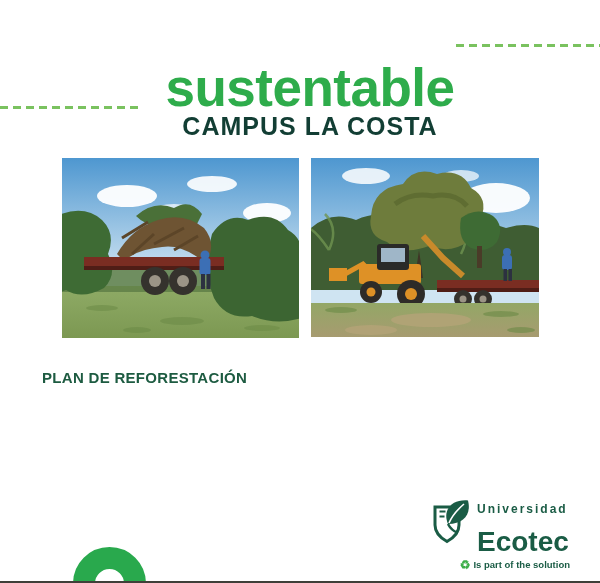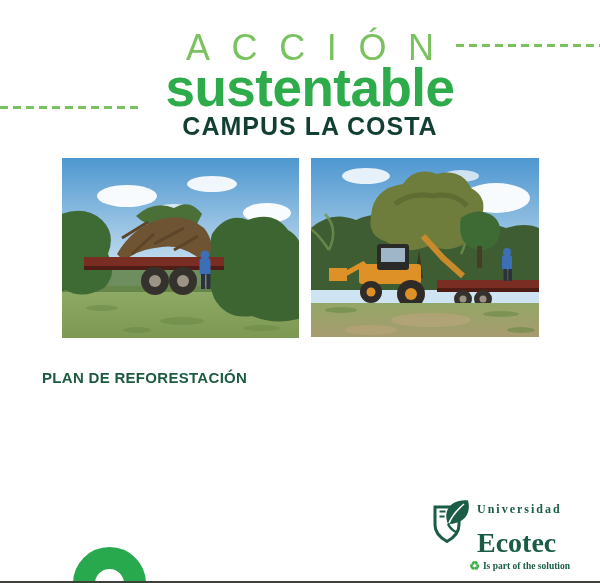--- a/index.html
+++ b/index.html
@@ -31,36 +31,35 @@
                    letter-spacing:0.3px;color:var(--heading-green,#1D5B41);}
   .content-body{position:absolute;top:399px;left:42px;width:517px;font-size:14.6px;line-height:19px;
                 text-align:justify;color:var(--body-green,#2F6B55);}
 
   
   .ring{position:absolute;left:73px;bottom:-37px;width:73px;height:73px;border-radius:50%;
         box-sizing:border-box;border:22px solid var(--ring-green,#29A94D);}
   .bottom-line{position:absolute;left:0;bottom:0;width:600px;height:2px;background:#3F3F39;}
 
   
-  .logo{position:absolute;top:498px;right:28px;width:142px;font-family:Liberation Serif, serif;}
+  .logo{position:absolute;top:498px;right:28px;width:142px;}
   .logo-row{display:flex;align-items:flex-start;}
   .logo-shield{width:44px;height:47px;margin-right:3px;flex:0 0 auto;}
   .logo-texts{display:flex;flex-direction:column;padding-top:4px;}
   .logo-university{font-size:12px;font-weight:bold;letter-spacing:2px;color:var(--logo-green,#1A5C45);}
   .logo-name{font-size:28px;font-weight:bold;color:var(--logo-green,#1A5C45);line-height:0.85;margin-top:14px;}
   .logo-tagline{display:flex;align-items:center;justify-content:flex-end;gap:3px;margin-top:5px;
                 font-size:9.5px;font-weight:bold;color:var(--logo-green,#1A5C45);padding-right:2px;}
   .recycle{color:var(--recycle-green,#3DAE49);font-size:12px;line-height:1;}
 </style>
 </head>
 <body>
 
 <div class="page">
 
-  <div class="kicker">ACCIÓN</div>
   <div class="dash dash-right"></div>
   <div class="dash dash-left"></div>
   <div class="title">sustentable</div>
   <div class="subtitle">CAMPUS LA COSTA</div>
 
   <div class="photos">
 
     <div class="photo photo-left" role="img" aria-label="Camión plataforma cargado con árboles grandes en un campo">
       <svg viewBox="0 0 237 180" width="237" height="180" preserveAspectRatio="none">
         <defs>

